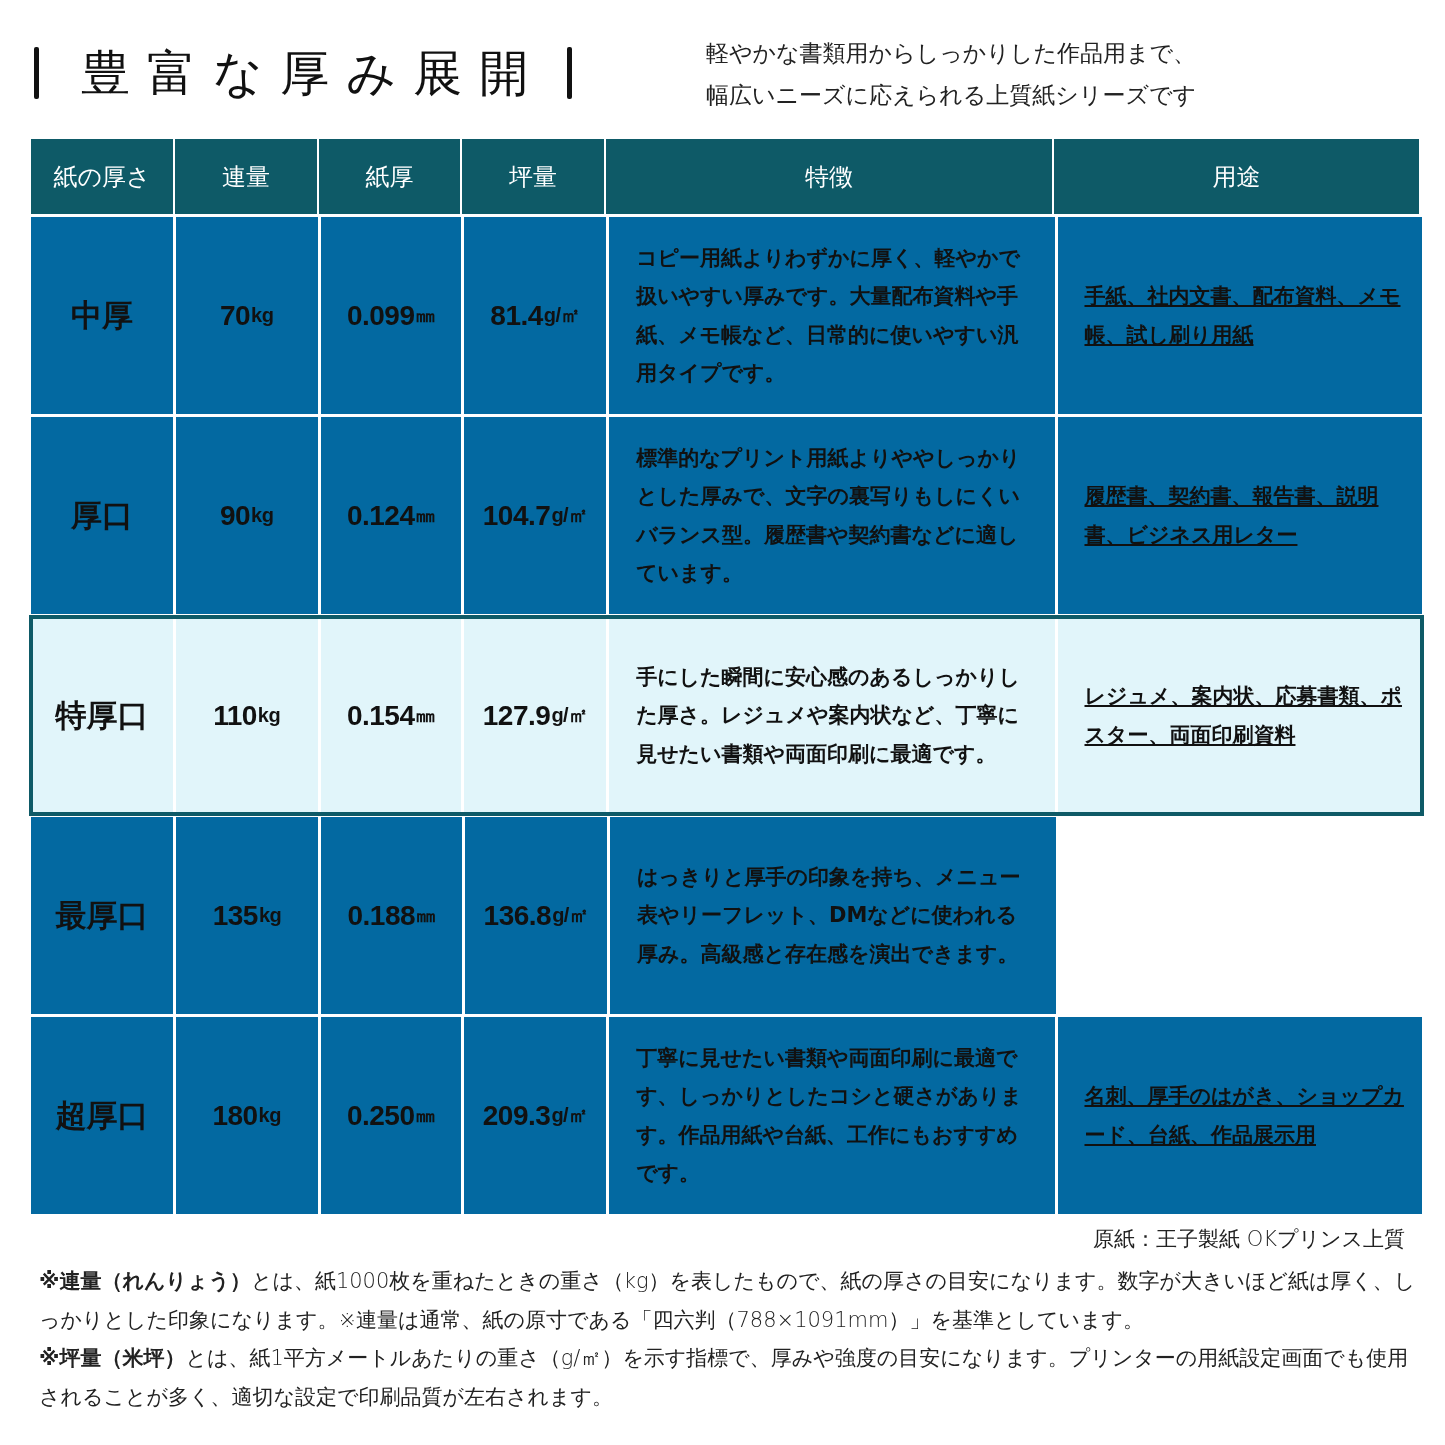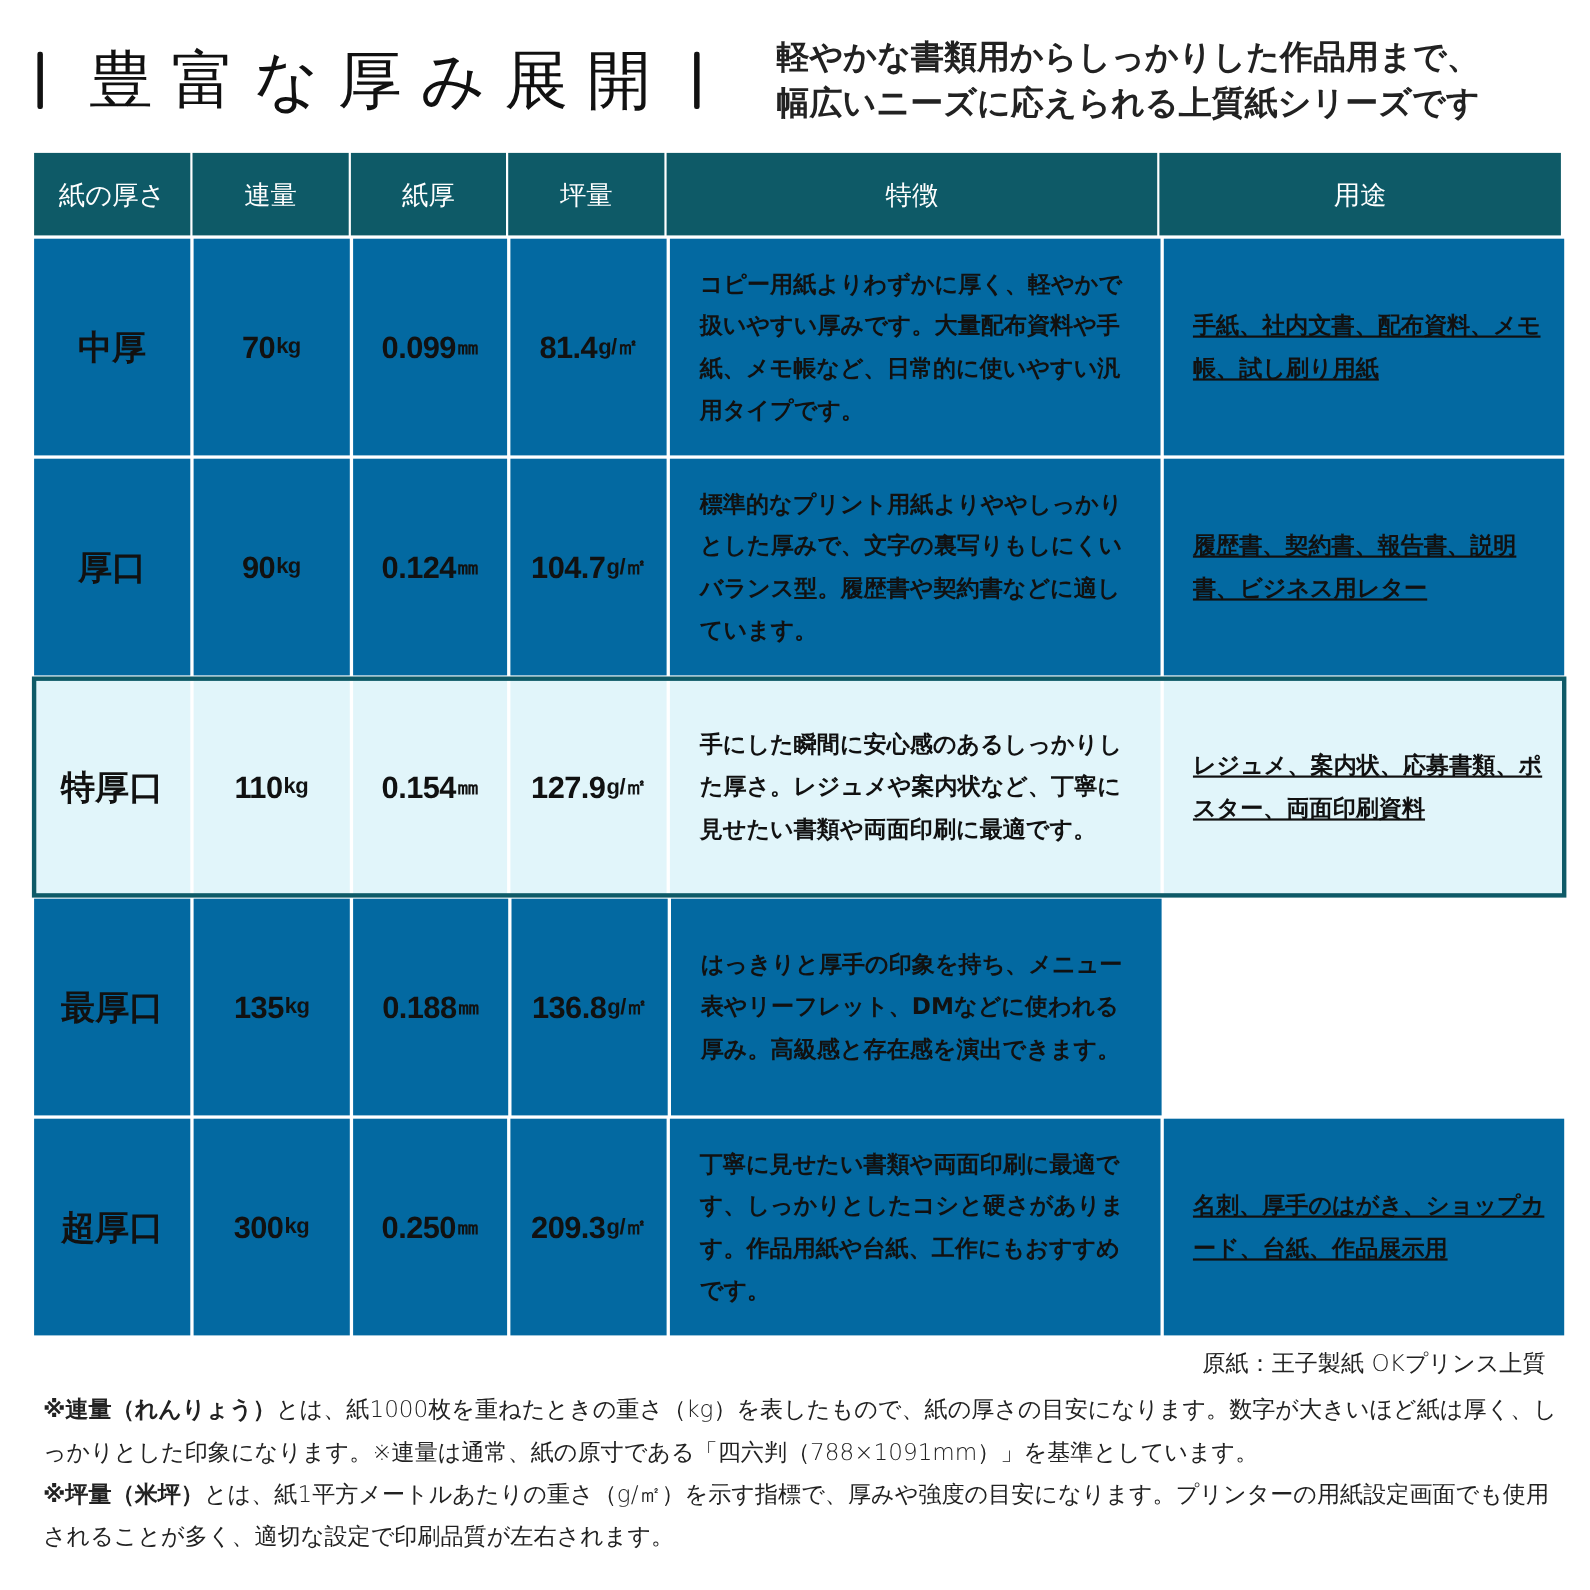--- a/index.html
+++ b/index.html
@@ -2,22 +2,22 @@
 <html><head>
   <meta charset="utf-8">
   <style>
     * { box-sizing: border-box; margin: 0; padding: 0; }
     html, body { width: 1445px; height: 1445px; background: #ffffff; overflow: hidden; }
     body { font-family: "DejaVu Sans", "Liberation Sans", sans-serif; color: #111; position: relative; }
 
     .header { position: absolute; left: 0; top: 0; width: 1445px; height: 135px; }
     .title-wrap { position: absolute; left: 34px; top: 42px; height: 62px; display: flex; align-items: center; }
     .title-bar { width: 5px; height: 52px; background: #111; border-radius: 2px; }
-    .title-text { font-size: 58px; font-weight: 300; letter-spacing: 17px; margin: 0 22px 0 42px; line-height: 1; color: #111; white-space: nowrap; }
-    .subtitle { position: absolute; left: 706px; top: 32px; font-size: 30px; line-height: 42px; font-weight: 700; color: #222; white-space: nowrap; }
+    .title-text { font-size: 49px; font-weight: 300; letter-spacing: 17px; margin: 0 22px 0 42px; line-height: 1; color: #111; white-space: nowrap; }
+    .subtitle { position: absolute; left: 706px; top: 32px; font-size: 23px; line-height: 42px; font-weight: 400; color: #222; white-space: nowrap; }
 
     .table { position: absolute; left: 31px; top: 139px; width: 1391px; }
     .thead { display: flex; height: 75px; gap: 2px; }
     .th { background: #0e5a67; color: #fff; font-size: 24px; display: flex; align-items: center; justify-content: center; font-weight: 500; }
     .c1 { width: 142px; } .c2 { width: 142px; } .c3 { width: 141px; } .c4 { width: 142px; }
     .c5 { width: 446px; } .c6 { width: 365px; }
 
     .row { display: flex; gap: 3px; height: 197px; margin-top: 3px; position: relative; }
     .td { background: #0369a1; display: flex; align-items: center; }
     .row.hl .td { background: #e1f5fa; }
@@ -135,21 +135,21 @@
           <span>136.8</span>
           <span class="unit">g/㎡</span>
         </div>
         <div class="td feat c5">
           <span>はっきりと厚手の印象を持ち、メニュー表やリーフレット、DMなどに使われる厚み。高級感と存在感を演出できます。</span>
         </div>
       </div>
       <div class="row">
         <div class="td name c1">超厚口</div>
         <div class="td num c2">
-          <span>300</span>
+          <span>180</span>
           <span class="unit">kg</span>
         </div>
         <div class="td num c3">
           <span>0.250</span>
           <span class="unit">㎜</span>
         </div>
         <div class="td num c4">
           <span>209.3</span>
           <span class="unit">g/㎡</span>
         </div>

